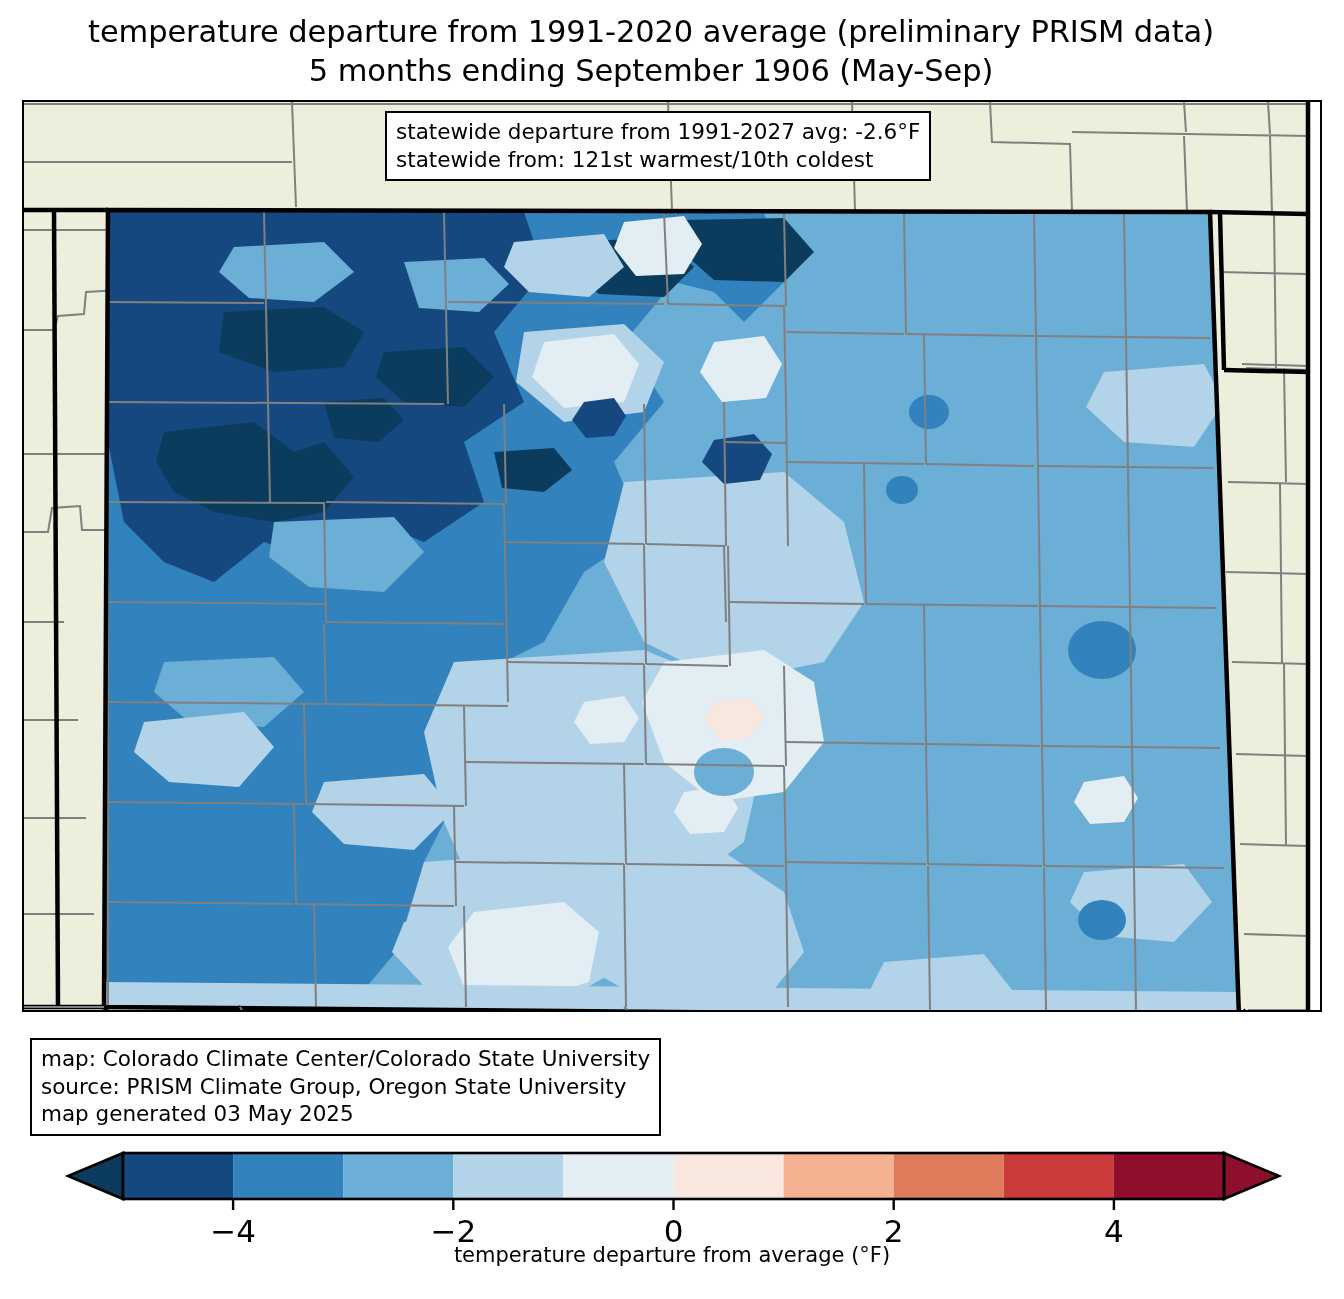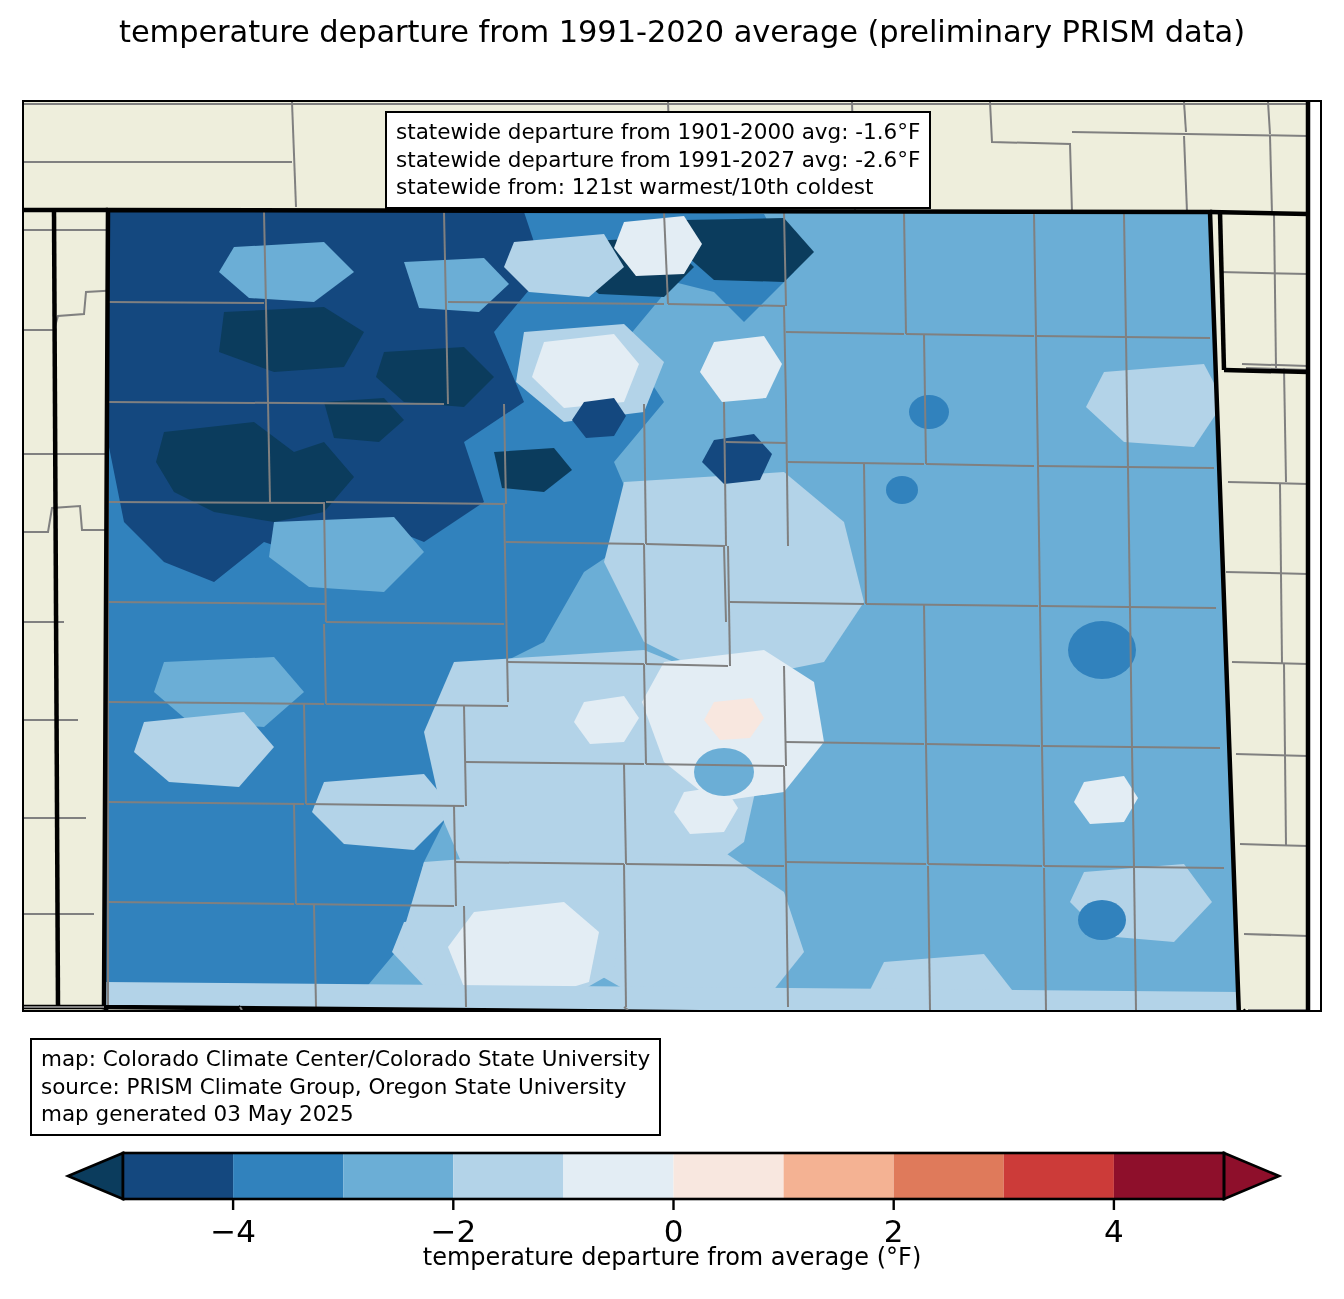--- a/index.html
+++ b/index.html
@@ -17,26 +17,25 @@
   #page {
     position: relative;
     width: 1344px;
     height: 1299px;
     background: #ffffff;
   }
 
   
   #title-block {
     position: absolute;
-    left: 16px;
+    left: 1px;
     top: 12px;
     width: 1300px;
     text-align: center;
     color: #000000;
-    padding-left: 16px;
   }
   #title-block .tline {
     font-size: 30.5px;
     line-height: 39px;
     letter-spacing: -0.1px;
     white-space: nowrap;
   }
 
   
   #map-frame {
@@ -74,32 +73,33 @@
     width: 1344px;
     height: 152px;
   }
   #cb-svg { display: block; width: 1344px; height: 105px; }
   #cb-xlabel {
     position: absolute;
     left: 0;
     top: 1243px;
     width: 1344px;
     text-align: center;
-    font-size: 24px;
+    font-size: 21px;
     color: #000000;
     white-space: nowrap;
   }
 </style>
 </head>
 <body>
 
 <div id="page">
 
   <div id="title-block">
     <div class="tline">temperature departure from 1991-2020 average (preliminary PRISM data)</div>
+    <div class="tline">5 months ending September 1906 (May-Sep)</div>
   </div>
 
   <div id="map-frame">
     <svg id="map-svg" viewBox="0 0 1296 908" preserveAspectRatio="none">
       <defs>
 
         <clipPath id="co-clip">
           <polygon points="84,108 1186,110 1215,915 80,905"></polygon>
         </clipPath>
         <clipPath id="frame-clip">
@@ -325,21 +325,20 @@
 
       <g stroke="#808080" stroke-width="2" fill="none">
         <path d="M0,905 L80,905"></path>
         <path d="M216,905 L218,908"></path>
         <path d="M600,905 L604,908"></path>
       </g>
     </svg>
   </div>
 
   <div id="stats-box" class="anno-box">
-    <div>statewide departure from 1901-2000 avg: -1.6°F</div>
     <div>statewide departure from 1991-2027 avg: -2.6°F</div>
     <div>statewide from: 121st warmest/10th coldest</div>
   </div>
 
   <div id="source-box" class="anno-box">
     <div>map: Colorado Climate Center/Colorado State University</div>
     <div>source: PRISM Climate Group, Oregon State University</div>
     <div>map generated 03 May 2025</div>
   </div>
 

